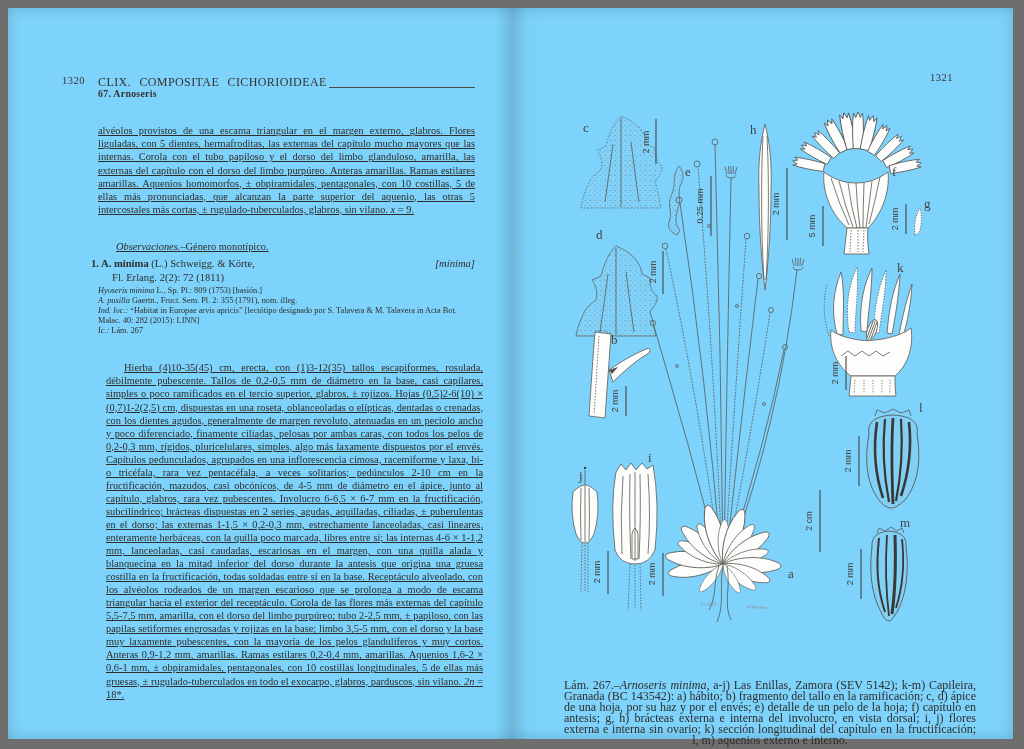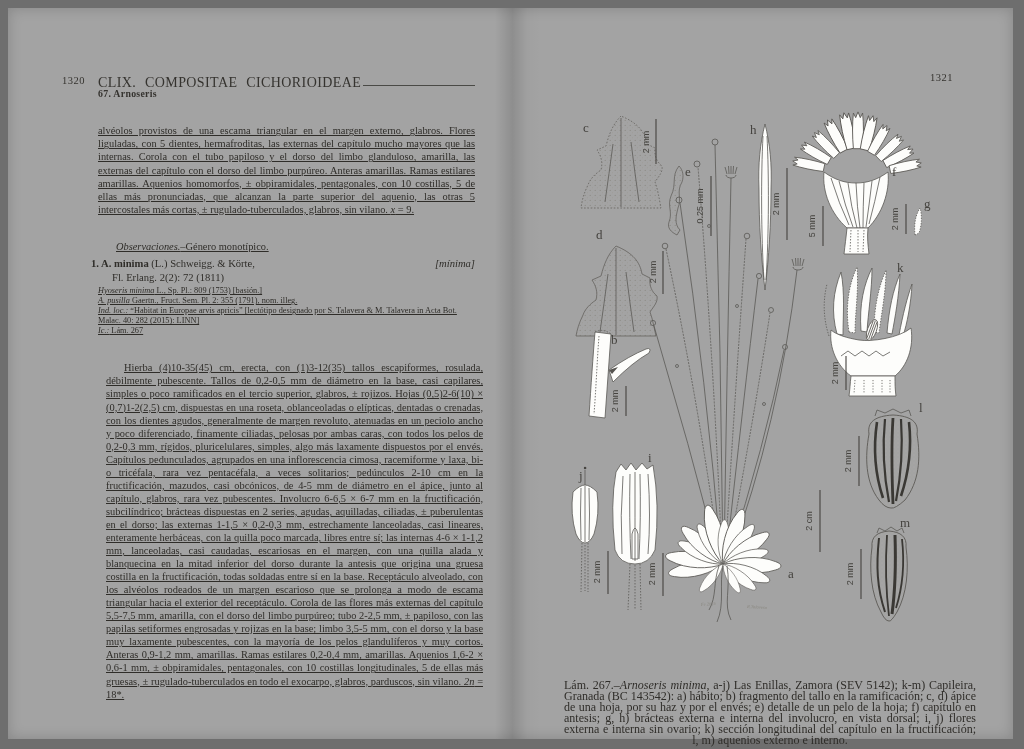--- a/index.html
+++ b/index.html
@@ -1,38 +1,38 @@
 <!DOCTYPE html>
 <html><head>
 <meta charset="utf-8">
 <title>Document</title>
 <style>
   html,body{margin:0;padding:0;width:1024px;height:749px;overflow:hidden;
     font-family:"Liberation Serif", serif; background:#6e6e6e;}
   #photo{position:relative;width:1024px;height:749px;background:#6e6e6e;}
   #spread{position:absolute;left:8px;top:8px;right:11px;bottom:10px;
-    background:#a3a3a3; box-shadow:inset 0 0 14px rgba(0,0,0,.18);}
+    background:#7dd3fc; box-shadow:inset 0 0 14px rgba(0,0,0,.18);}
   #gutter{position:absolute;left:487px;top:0;width:46px;height:100%;
     background:linear-gradient(to right, rgba(0,0,0,0) 0%, rgba(0,0,0,.13) 38%, rgba(0,0,0,.02) 70%, rgba(0,0,0,0) 100%);}
   .pg-num{position:absolute;font-size:10.5px;color:#35332f;letter-spacing:.5px;}
   
-  #runhead{position:absolute;left:90px;top:67px;width:377px;display:flex;align-items:flex-start;
-    font-size:14px;color:#35332f;word-spacing:5px;letter-spacing:.4px;white-space:nowrap;}
+  #runhead{position:absolute;left:90px;top:67px;width:377px;display:flex;align-items:center;
+    font-size:12px;color:#35332f;word-spacing:5px;letter-spacing:.4px;white-space:nowrap;}
   #runhead .fill{flex:1;border-bottom:1px solid #4a4a46;margin:0 0 1px 2px;height:10px;}
   #genushead{position:absolute;left:90px;top:80px;font-size:9.8px;font-weight:bold;color:#35332f;letter-spacing:.3px;}
   .body-text{position:absolute;left:90px;width:377px;font-size:10.4px;line-height:13.05px;
     color:#2f2d29;text-align:justify;text-decoration:underline;}
   #intro{top:106px;}
   #observ{top:222px;text-indent:18px;text-align:left;}
   #sphead{position:absolute;left:83px;top:249px;width:384px;font-size:10.6px;color:#2f2d29;line-height:13.5px;}
   #sphead .l1{position:relative;white-space:nowrap;}
   #sphead .bracket{position:absolute;right:0;top:0;font-style:italic;}
   #sphead .l2{margin-left:21px;}
   #synon{position:absolute;left:90px;top:278px;width:377px;font-size:8.3px;line-height:10.1px;color:#2f2d29;}
-  #synon p{margin:0;text-decoration:underline;}
+  #synon p{margin:0;}
   .it{font-style:italic;}
   .bold{font-weight:bold;}
   #descr{top:343px;text-indent:18px;margin-left:8px;}
   
   #caption{position:absolute;left:556px;top:660px;width:412px;font-size:12px;line-height:11px;
     color:#2f2d29;text-align:justify;text-align-last:center;}
   svg .ink{stroke:#5b5955;fill:none;stroke-width:.8;}
   svg .inkf{stroke:#5b5955;fill:#fdfdfb;stroke-width:.8;}
   svg .dot{stroke:#5b5955;fill:url(#stip);stroke-width:.7;}
   svg .lbl{font-family:"Liberation Serif",serif;font-size:13px;fill:#45433f;}

